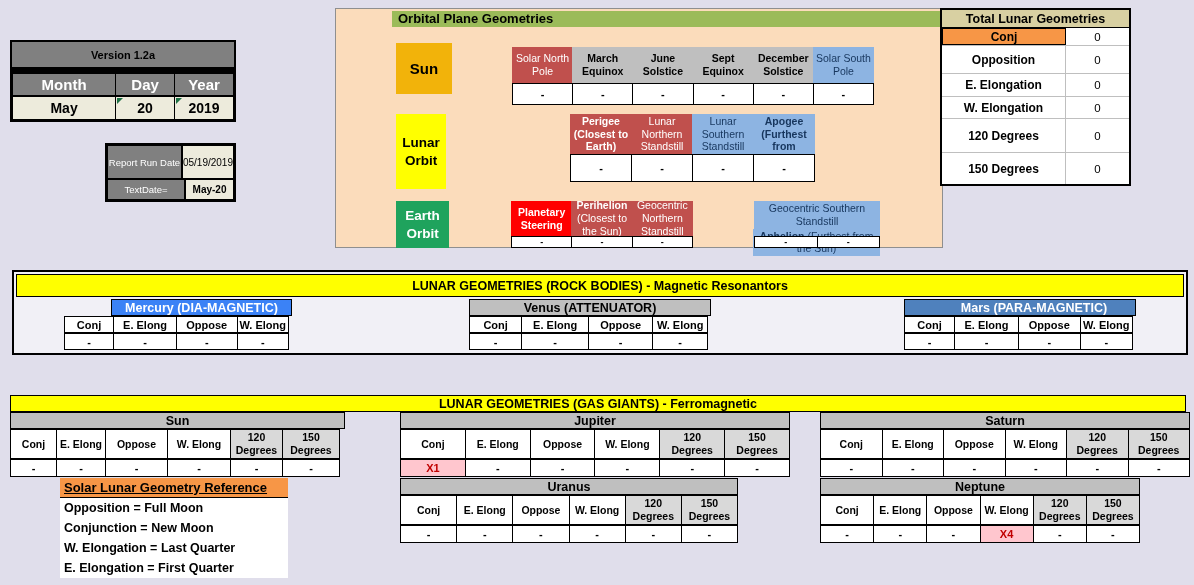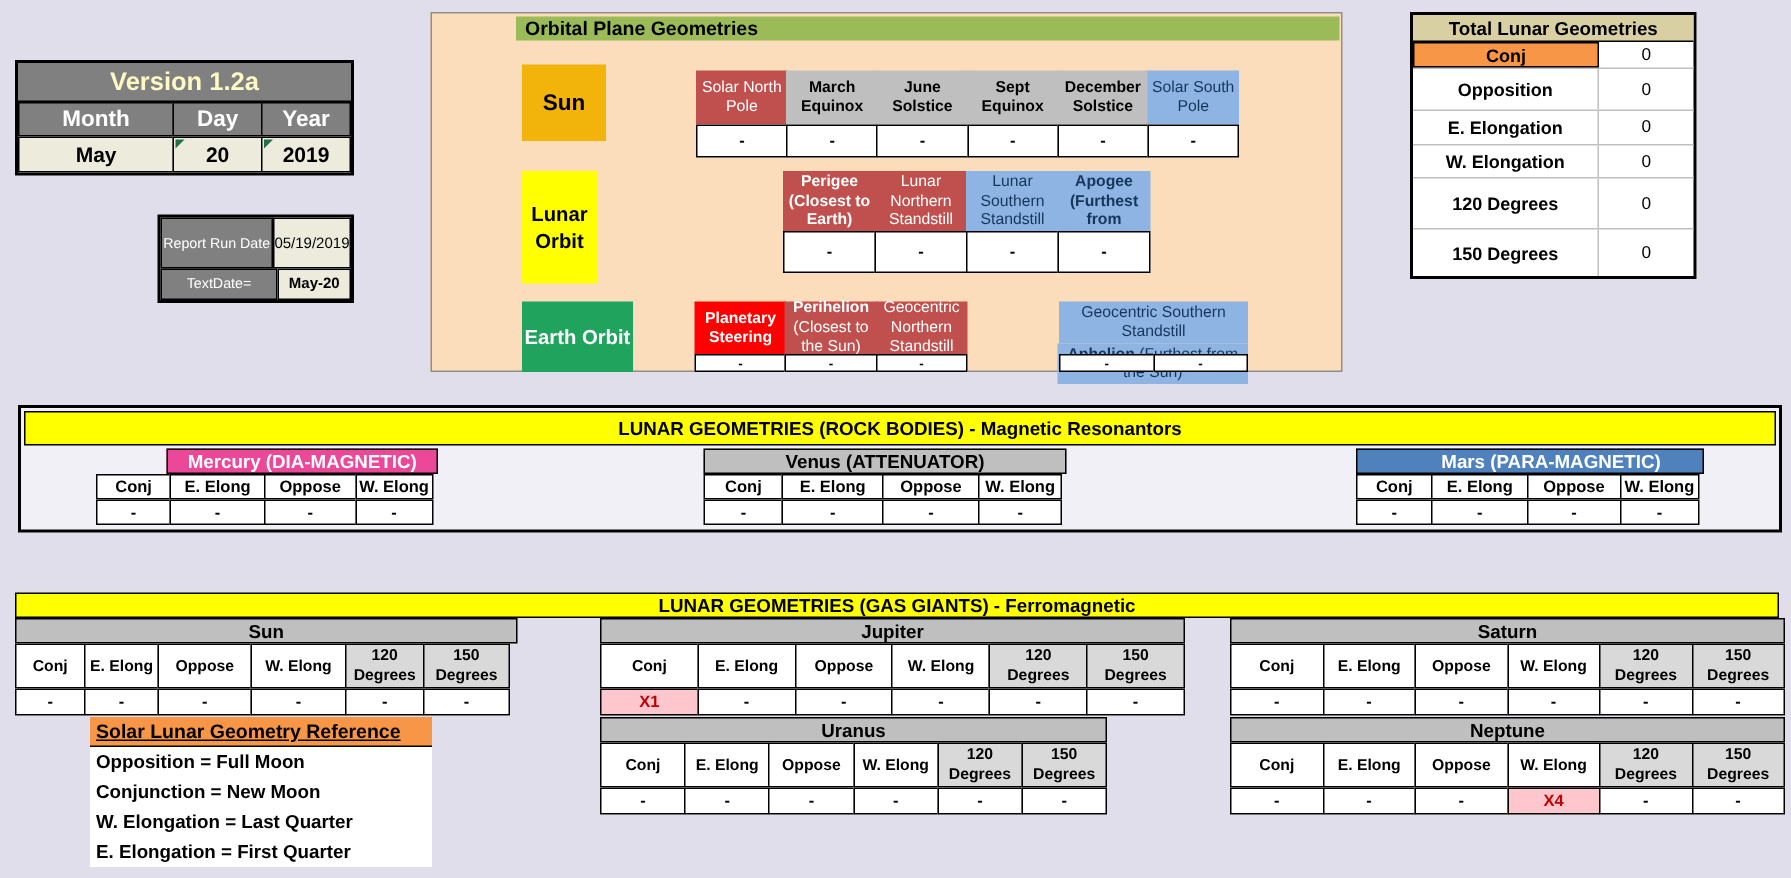--- a/index.html
+++ b/index.html
@@ -23,34 +23,34 @@
     box-sizing:border-box;
     margin-left:-1px;
     display:flex; align-items:center; justify-content:center;
     text-align:center;
   }
   .cells > div:first-child { margin-left:0; }
   .bordered > div { border:1px solid #000; background:#fff; }
 
   
   .vbox { border:2px solid #000; }
-  .vtitle { background:#808080; color:#fef9c3; font-weight:bold; font-size:17px; height:25px; border-bottom:1px solid #000000; }
+  .vtitle { background:#808080; color:#000000; font-weight:bold; font-size:11px; height:25px; border-bottom:6px solid #000000; }
   .vhead > div { background:#808080; color:#fff; font-weight:bold; font-size:15px; height:23px; border:1px solid #000; }
   .vval > div { background:#edebdc; color:#000; font-weight:bold; font-size:14px; height:24px; border:1px solid #000; position:relative; }
   .tri { position:absolute; left:1px; top:1px; width:0; height:0;
          border-top:6px solid #1e7145; border-right:6px solid transparent; }
 
   
   .rbox { border:2px solid #000; }
   .rrow { display:flex; }
   .rlabel { background:#808080; color:#fff; font-size:9.5px; width:76px; border:1px solid #000; }
   .rvalue { background:#edebdc; color:#000; font-size:10px; flex:1; border:1px solid #000; }
 
   
-  .opanel { background:#fbdcbb; border:1px solid #8f8f8f; }
+  .opanel { background:#fbdcbb; border:1px solid #8f8f8f;margin-left:48px; }
   .otitle { background:#9bbb59; font-weight:bold; font-size:13px; line-height:16px; padding-left:6px; }
   .plabel { font-weight:bold; line-height:1.3; }
   .ohead > div { font-size:10.5px; line-height:1.22; padding:1px; }
   .hred  { background:#c0504d; color:#fff; }
   .hgray { background:#bfbfbf; color:#000; font-weight:bold; }
   .hblue { background:#8db4e2; color:#17365d; }
   .hfire { background:#ff0000; color:#fff; font-weight:bold; }
   .bold  { font-weight:bold; }
   .oval > div { font-weight:bold; font-size:11px; }
   .b { font-weight:bold; }
@@ -66,21 +66,21 @@
   .tlconj { background:#f79646; border:1px solid #000; }
 
   
   .rockpanel { background:#f1f0f6; border:2px solid #000; }
   .yband { background:#ffff00; border:1px solid #000; font-weight:bold; font-size:12.5px; }
 
   
   .ptable { position:absolute; }
   .ptitle { font-weight:bold; font-size:12.5px; height:17px; border:1px solid #000;
             display:flex; align-items:center; justify-content:center; box-sizing:border-box; }
-  .t-red  { background:#ec4899; color:#fff;margin-left:47px; }
+  .t-red  { background:#3b82f6; color:#fff;margin-left:47px; }
   .t-gray { background:#bfbfbf; color:#000; }
   .t-blue { background:#4f81bd; color:#fff;padding-left:28px; }
   .phead > div { font-weight:bold; font-size:11px; height:17px; }
   .pvals > div { font-weight:bold; font-size:11px; height:17px; }
   .ghead > div { font-weight:bold; font-size:10.5px; height:30px; line-height:1.2; padding:0 1px; }
   .gvals > div { font-weight:bold; font-size:11px; height:18px; }
   .deg { background:#d9d9d9 !important; }
   .hl  { background:#ffc6ce !important; color:#c00000; }
 
   
@@ -157,21 +157,21 @@
         <div class="hblue bold" style="flex:1">Apogee (Furthest from</div>
       </div>
       <div class="cells bordered oval" style="height:28px;">
         <div style="flex:1">-</div>
         <div style="flex:1">-</div>
         <div style="flex:1">-</div>
         <div style="flex:1">-</div>
       </div>
     </div>
 
-    <div class="abs plabel flexc" style="left:60px; top:192px; width:74px; height:47px; background:#1fa35d; color:#fff; font-size:13.5px;">Earth Orbit</div>
+    <div class="abs plabel flexc" style="left:60px; top:192px; width:53px; height:47px; background:#1fa35d; color:#fff; font-size:13.5px;">Earth Orbit</div>
     <div class="abs" style="left:175px; top:192px; width:182px;">
       <div class="cells ohead" style="height:35px;">
         <div class="hfire" style="flex:1">
             <span><span class="b">Planetary Steering</span> <span></span></span>
           </div>
         <div class="hred" style="flex:1">
             <span><span class="b">Perihelion</span> <span>(Closest to the Sun)</span></span>
           </div>
         <div class="hred" style="flex:1">
             <span><span class="b"></span> <span>Geocentric Northern Standstill</span></span>
@@ -354,21 +354,21 @@
     <div class="cells bordered gvals">
       <div style="flex:1">-</div>
       <div style="flex:1">-</div>
       <div style="flex:1">-</div>
       <div style="flex:1">-</div>
       <div style="flex:1">-</div>
       <div style="flex:1">-</div>
     </div>
   </div>
 
-  <div class="ptable abs" style="left:820px; top:478px; width:370px;">
+  <div class="ptable abs" style="left:820px; top:478px; width:320px;">
     <div class="ptitle t-gray">Neptune</div>
     <div class="cells bordered ghead">
       <div style="flex:1">Conj</div>
       <div style="flex:1">E. Elong</div>
       <div style="flex:1">Oppose</div>
       <div style="flex:1">W. Elong</div>
       <div style="flex:1" class="deg">120 Degrees</div>
       <div style="flex:1" class="deg">150 Degrees</div>
     </div>
     <div class="cells bordered gvals">

